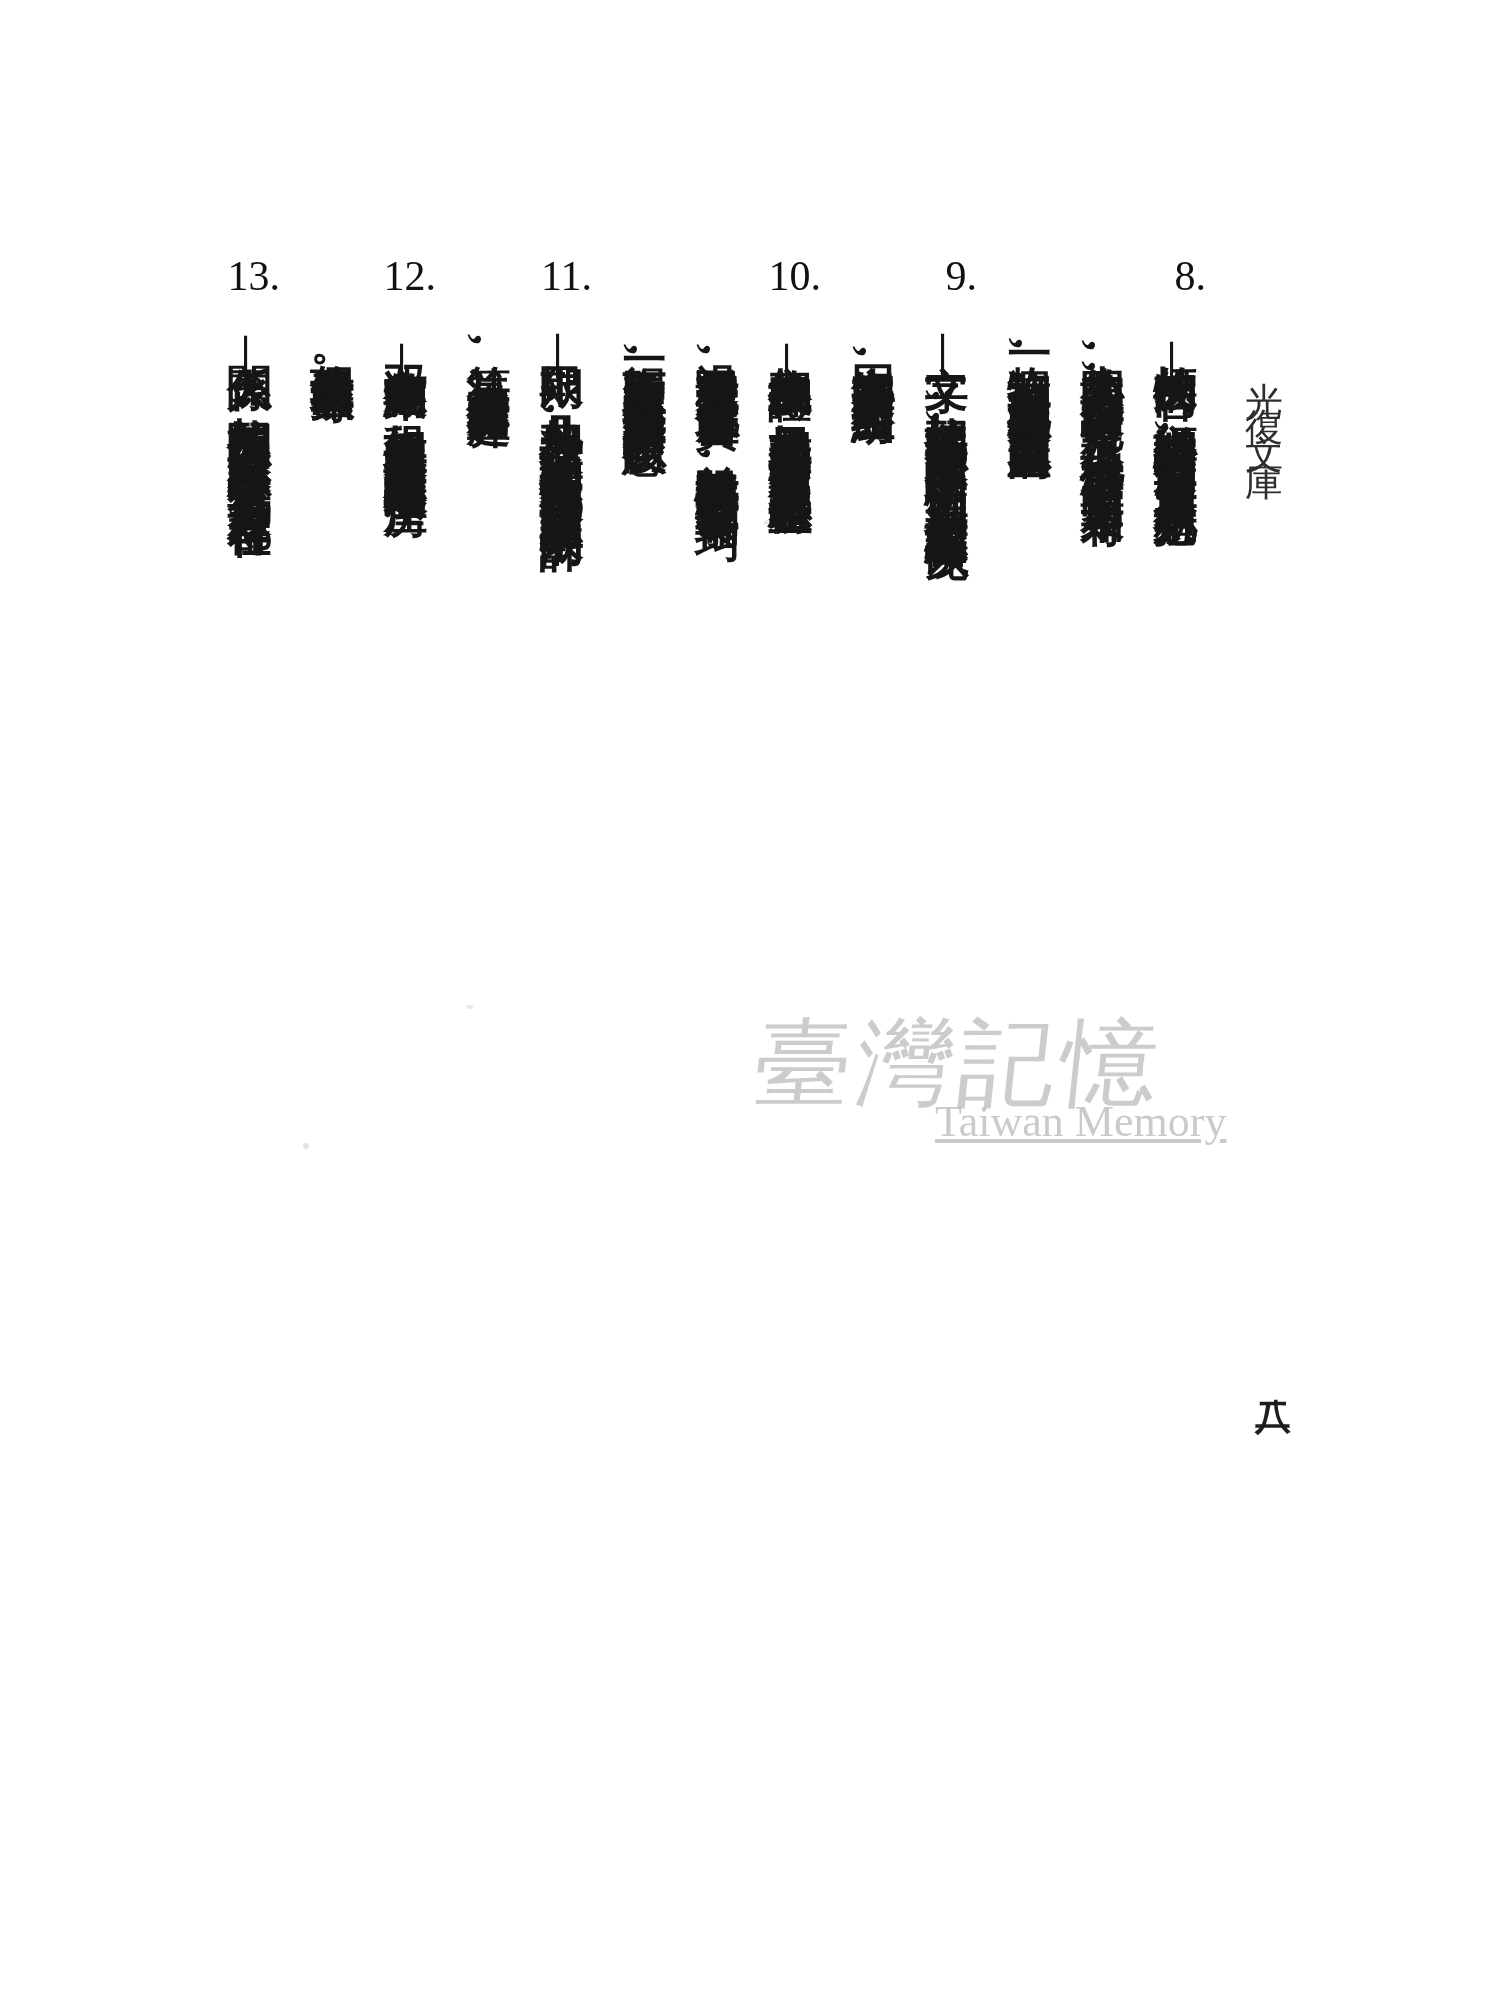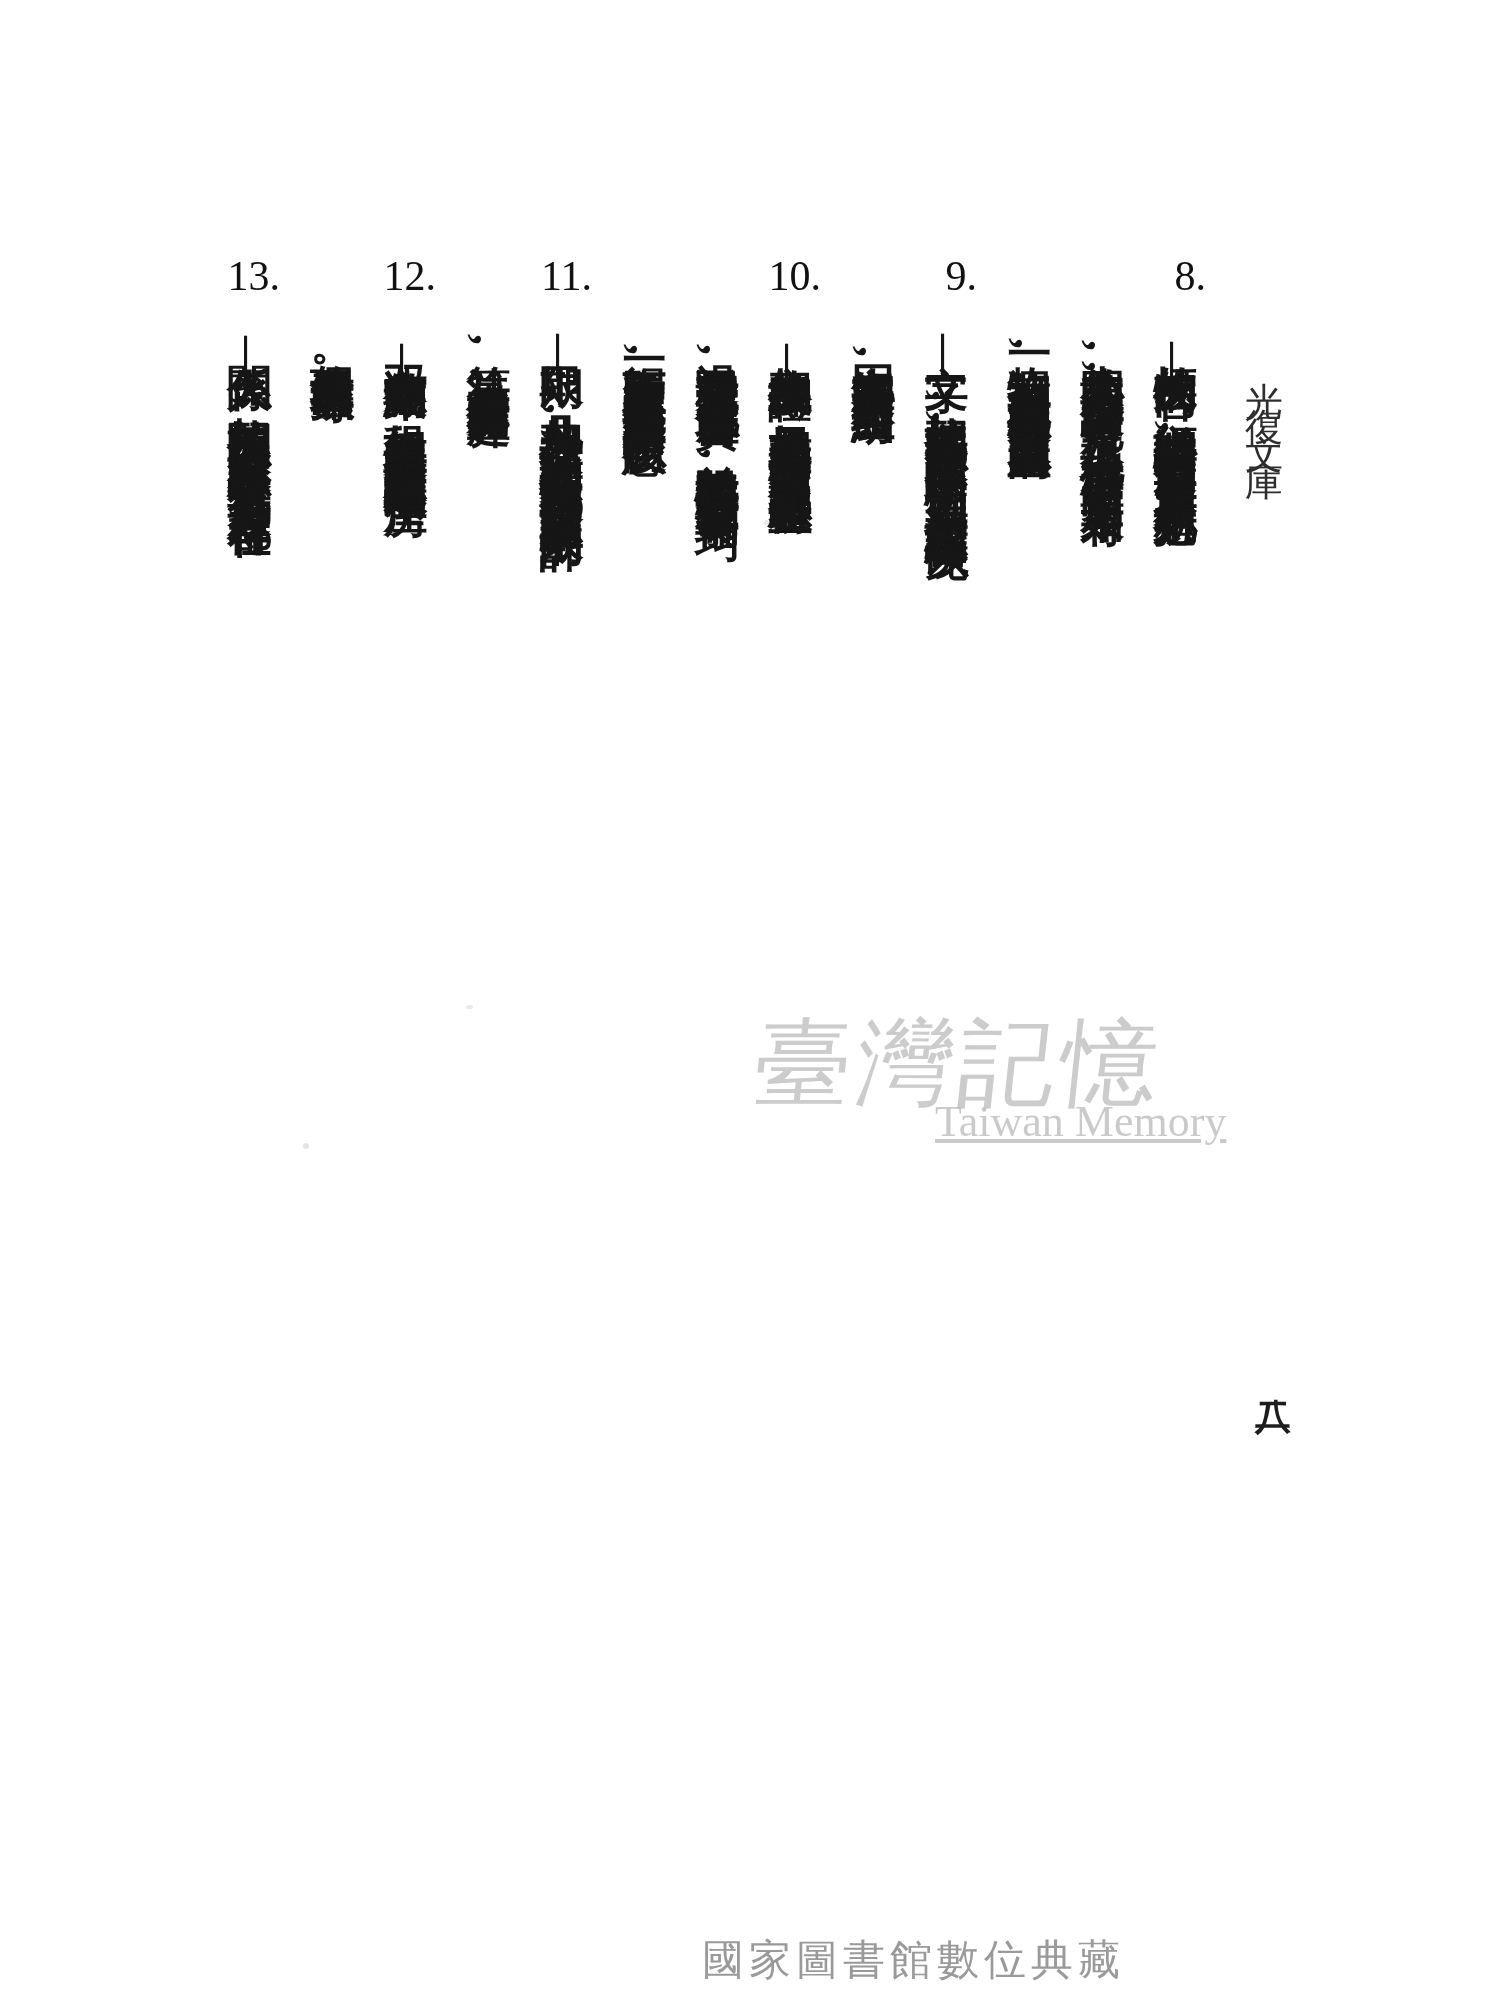--- a/index.html
+++ b/index.html
@@ -134,18 +134,17 @@
       </div>
     </div>
 
   <div class="page-number">八二</div>
 
   <div class="watermark">
     <div class="wm-cjk">臺灣記憶</div>
     <div class="wm-latin">Taiwan Memory</div>
   </div>
 
-  <div class="footer">國家圖書館數位典藏</div>
 
   <div class="speck s1"></div>
   <div class="speck s2"></div>
   <div class="speck s3"></div>
 </div>
 
 </body></html>

